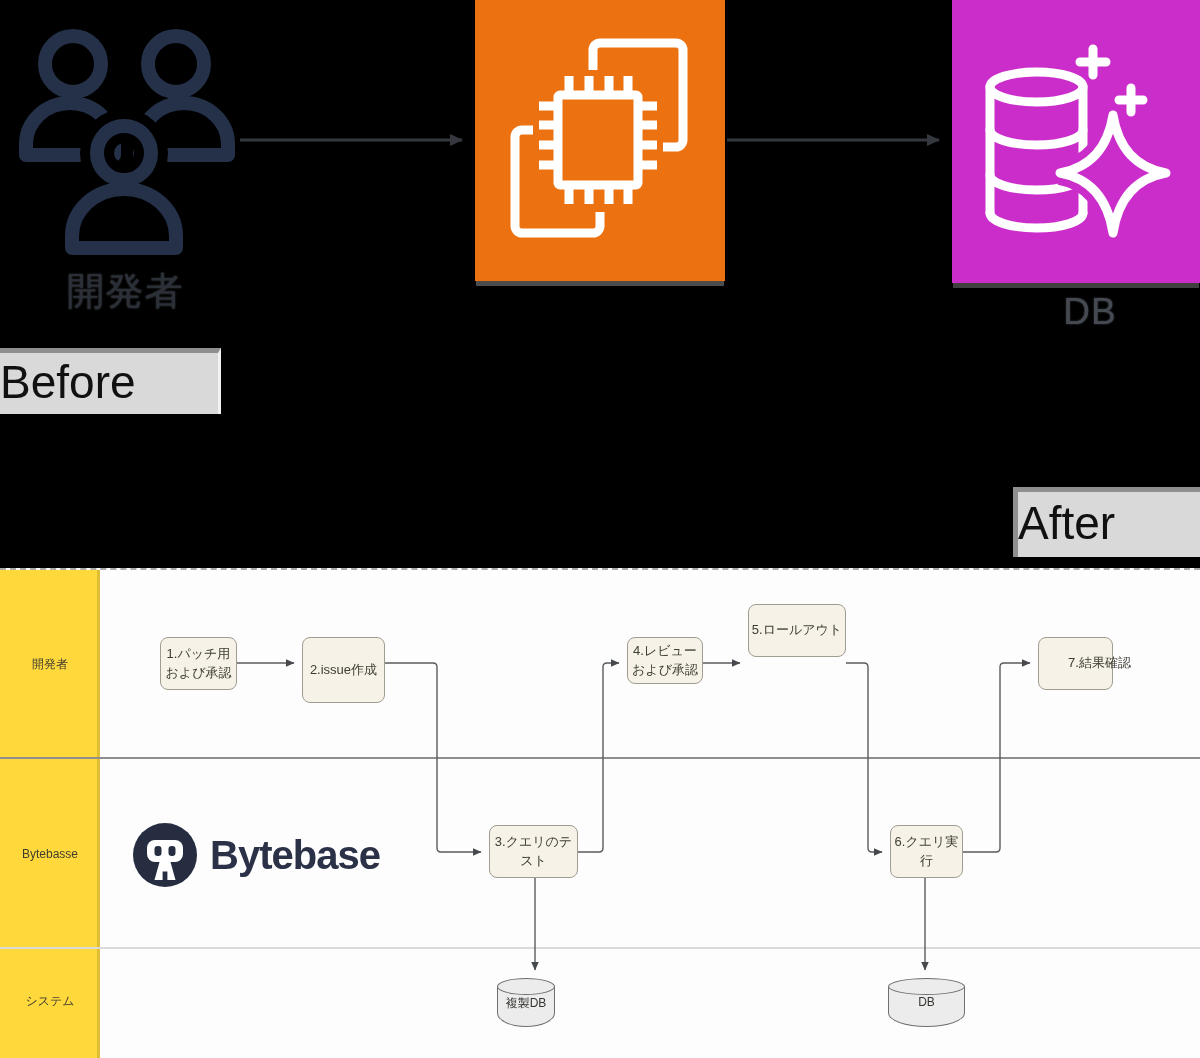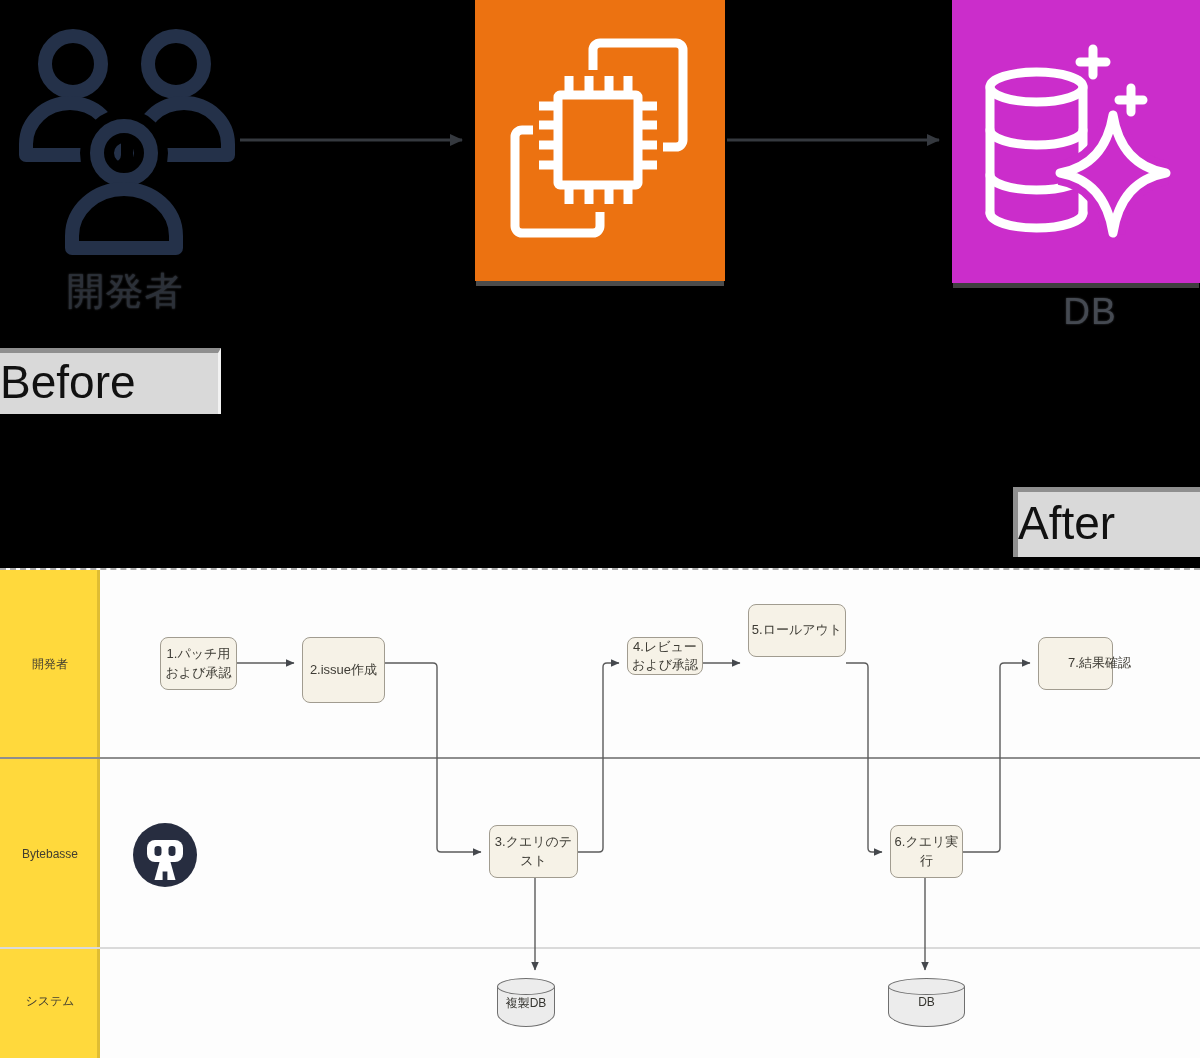--- a/index.html
+++ b/index.html
@@ -39,21 +39,21 @@
   .lane-label-2{top:847px;}
   .lane-label-3{top:993px;}
 
   .step{background:#F6F2E7;border:1.5px solid #A19C90;border-radius:8px;
         box-sizing:border-box;display:flex;flex-direction:column;align-items:center;
         justify-content:center;font-size:13px;line-height:1.42;color:#3E3C35;
         text-align:center;white-space:nowrap;}
   .s1{left:160px;top:637px;width:77px;height:53px;text-align:right;}
   .s2{left:302px;top:637px;width:83px;height:66px;}
   .s3{left:489px;top:825px;width:89px;height:53px;}
-  .s4{left:627px;top:637px;width:76px;height:38px;}
+  .s4{left:627px;top:637px;width:76px;height:47px;}
   .s5{left:748px;top:604px;width:98px;height:53px;}
   .s6{left:890px;top:825px;width:73px;height:53px;}
   .s7{left:1038px;top:637px;width:75px;height:53px;padding-left:48px;}
 
   .cyl{position:absolute;}
   .cyl .body{position:absolute;left:0;right:0;top:8px;bottom:0;background:#ECECEC;
              border:1.5px solid #6f6f6f;border-top:none;box-sizing:border-box;
              border-radius:0 0 50% 50% / 0 0 14px 14px;}
   .cyl .lid{position:absolute;left:0;right:0;top:0;height:17px;background:#ECECEC;
             border:1.5px solid #6f6f6f;box-sizing:border-box;border-radius:50%;}
@@ -214,15 +214,16 @@
         </defs>
       <circle cx="32" cy="33" r="32" fill="#272D40"></circle>
       <g clip-path="url(#lc)">
         <rect x="14" y="18" width="36" height="22" rx="8" fill="#ffffff"></rect>
         <path d="M26.5 40 H37.5 L42.5 58 H21.5 Z" fill="#ffffff"></path>
         <rect x="21.5" y="24" width="7" height="10" rx="3.2" fill="#272D40"></rect>
         <rect x="35.5" y="24" width="7" height="10" rx="3.2" fill="#272D40"></rect>
         <rect x="29.6" y="49.5" width="4.8" height="9" fill="#272D40"></rect>
       </g>
     </svg>
+    <div class="logo-text">Bytebase</div>
   </div>
 
 </div>
 
 </body></html>

